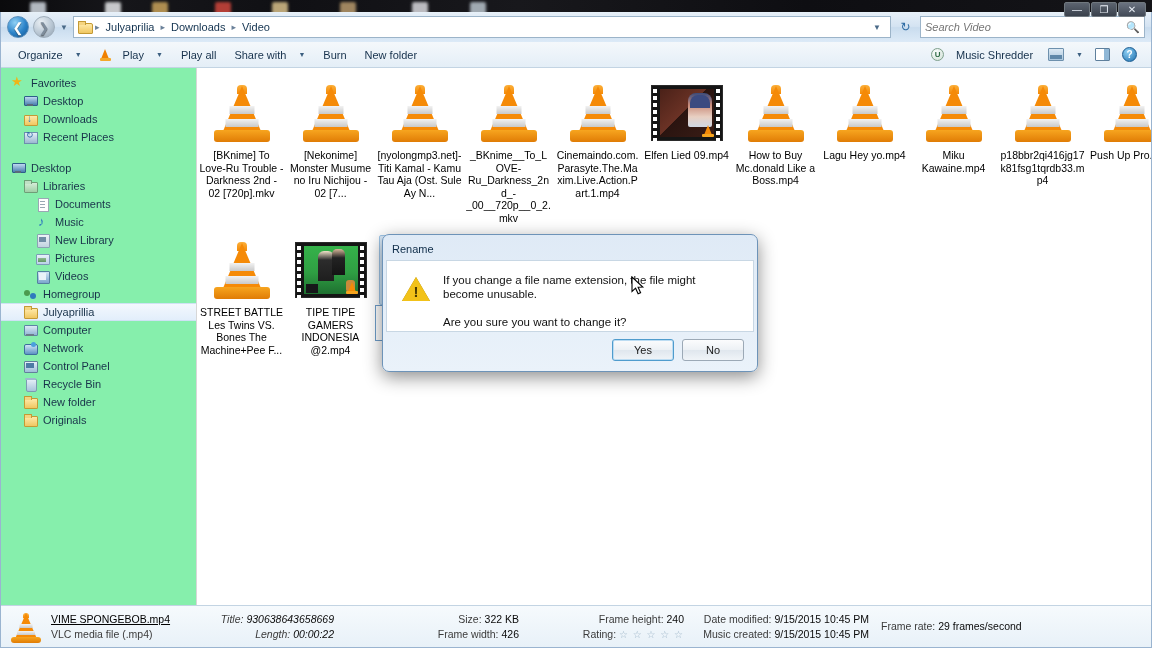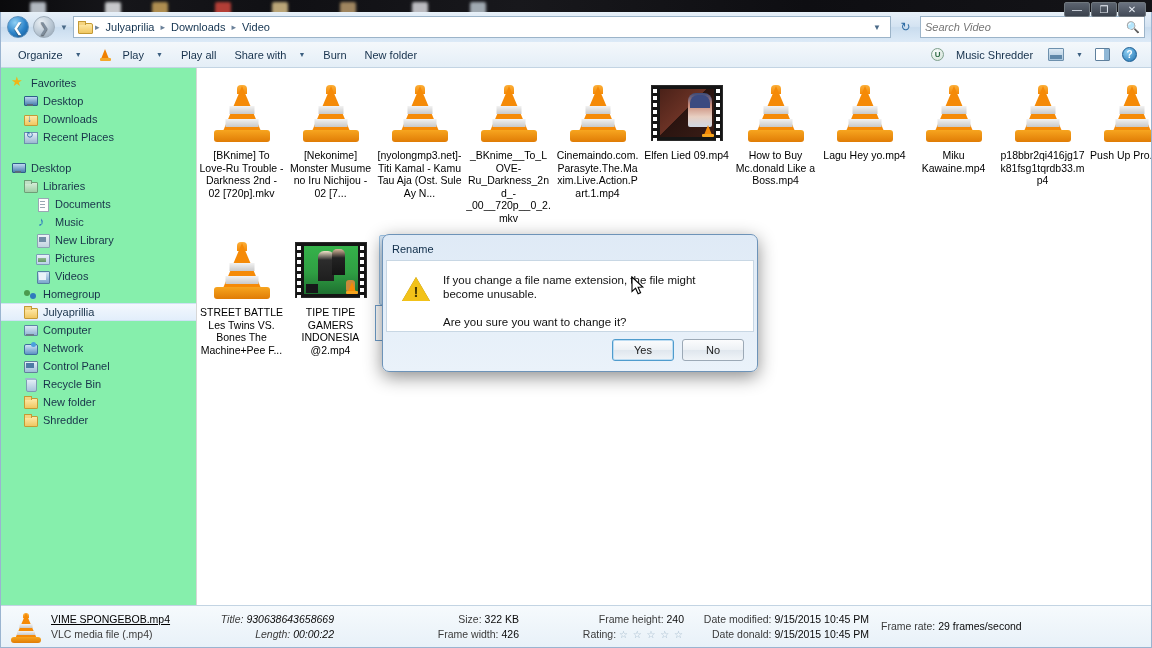--- a/index.html
+++ b/index.html
@@ -412,21 +412,21 @@
         <div class="nav-item indent1">
           <span class="ni ic-recycle"></span>
           <span>Recycle Bin</span>
         </div>
         <div class="nav-item indent1">
           <span class="ni ic-folder"></span>
           <span>New folder</span>
         </div>
         <div class="nav-item indent1">
           <span class="ni ic-folder"></span>
-          <span>Shredder</span>
+          <span>Originals</span>
         </div>
       </div>
 
     <div id="file-area">
       <div id="file-grid">
         <div class="file-row" id="file-row-1">
             <div class="file-item">
               <div class="file-icon-wrap">
                 <div class="cone">
                   <div class="tip"></div>
@@ -678,21 +678,21 @@
     <div class="det-col det-right" style="width:165px;">
       <div class="det-line"><span class="det-k">Frame height:</span>
         <span class="det-v">240</span></div>
       <div class="det-line"><span class="det-k">Rating:</span>
         <span class="stars">☆ ☆ ☆ ☆ ☆</span></div>
     </div>
 
     <div class="det-col det-right" style="width:185px;">
       <div class="det-line"><span class="det-k">Date modified:</span>
         <span class="det-v">9/15/2015 10:45 PM</span></div>
-      <div class="det-line"><span class="det-k">Date donald:</span>
+      <div class="det-line"><span class="det-k">Music created:</span>
         <span class="det-v">9/15/2015 10:45 PM</span></div>
     </div>
 
     <div class="det-col" style="width:190px; padding-left:12px;">
       <div class="det-line"><span class="det-k">Frame rate:</span>
         <span class="det-v">29 frames/second</span></div>
     </div>
   </div>
 
 </div>

